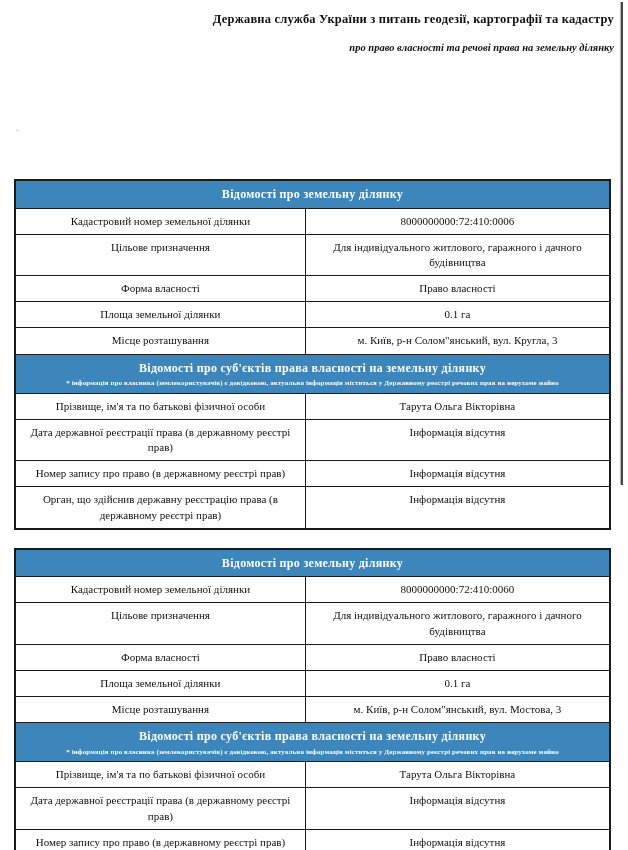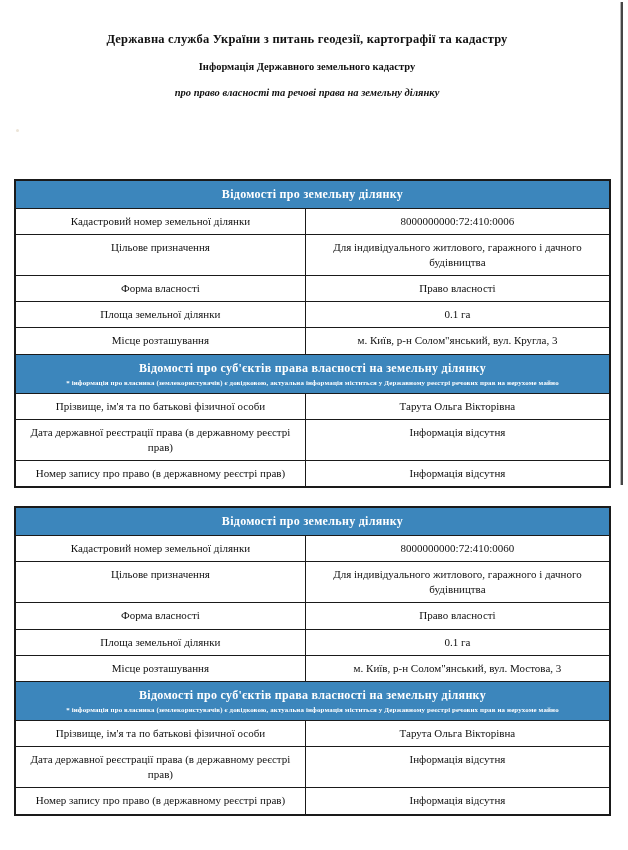--- a/index.html
+++ b/index.html
@@ -10,22 +10,22 @@
   *{box-sizing:border-box;margin:0;padding:0;}
   html,body{background:#ffffff;}
   body{
     width:628px;height:850px;
     position:relative;
     font-family:"Liberation Serif","DejaVu Serif",serif;
     color:var(--text-dark);
     overflow:hidden;
   }
   .doc-header{
-    padding-top:32px;
-    text-align:center;
+    padding-top:12px;
+    text-align:right;
     width:614px;
   }
   .doc-title{
     font-size:12.5px;
     font-weight:bold;
     letter-spacing:.2px;
   }
   .doc-subtitle-1{
     margin-top:14px;
     font-size:10.5px;
@@ -97,21 +97,20 @@
     background:#ece4d7;
   }
 </style>
 </head>
 <body>
 
 <div class="doc">
 
   <div class="doc-header">
     <div class="doc-title">Державна служба України з питань геодезії, картографії та кадастру</div>
-    <div class="doc-subtitle-1">Інформація Державного земельного кадастру</div>
     <div class="doc-subtitle-2">про право власності та речові права на земельну ділянку</div>
   </div>
 
   <div id="tables">
       <table class="cad-table">
         <colgroup>
           <col class="c1">
           <col class="c2">
         </colgroup>
         <tbody>
@@ -149,20 +148,24 @@
           <tr>
             <td>Прізвище, ім'я та по батькові фізичної особи</td>
             <td>Тарута Ольга Вікторівна</td>
           </tr>
           <tr>
             <td>Дата державної реєстрації права (в державному реєстрі прав)</td>
             <td>Інформація відсутня</td>
           </tr>
           <tr>
             <td>Номер запису про право (в державному реєстрі прав)</td>
+            <td>Інформація відсутня</td>
+          </tr>
+          <tr>
+            <td>Орган, що здійснив державну реєстрацію права (в державному реєстрі прав)</td>
             <td>Інформація відсутня</td>
           </tr>
         </tbody>
       </table>
       <table class="cad-table">
         <colgroup>
           <col class="c1">
           <col class="c2">
         </colgroup>
         <tbody>

